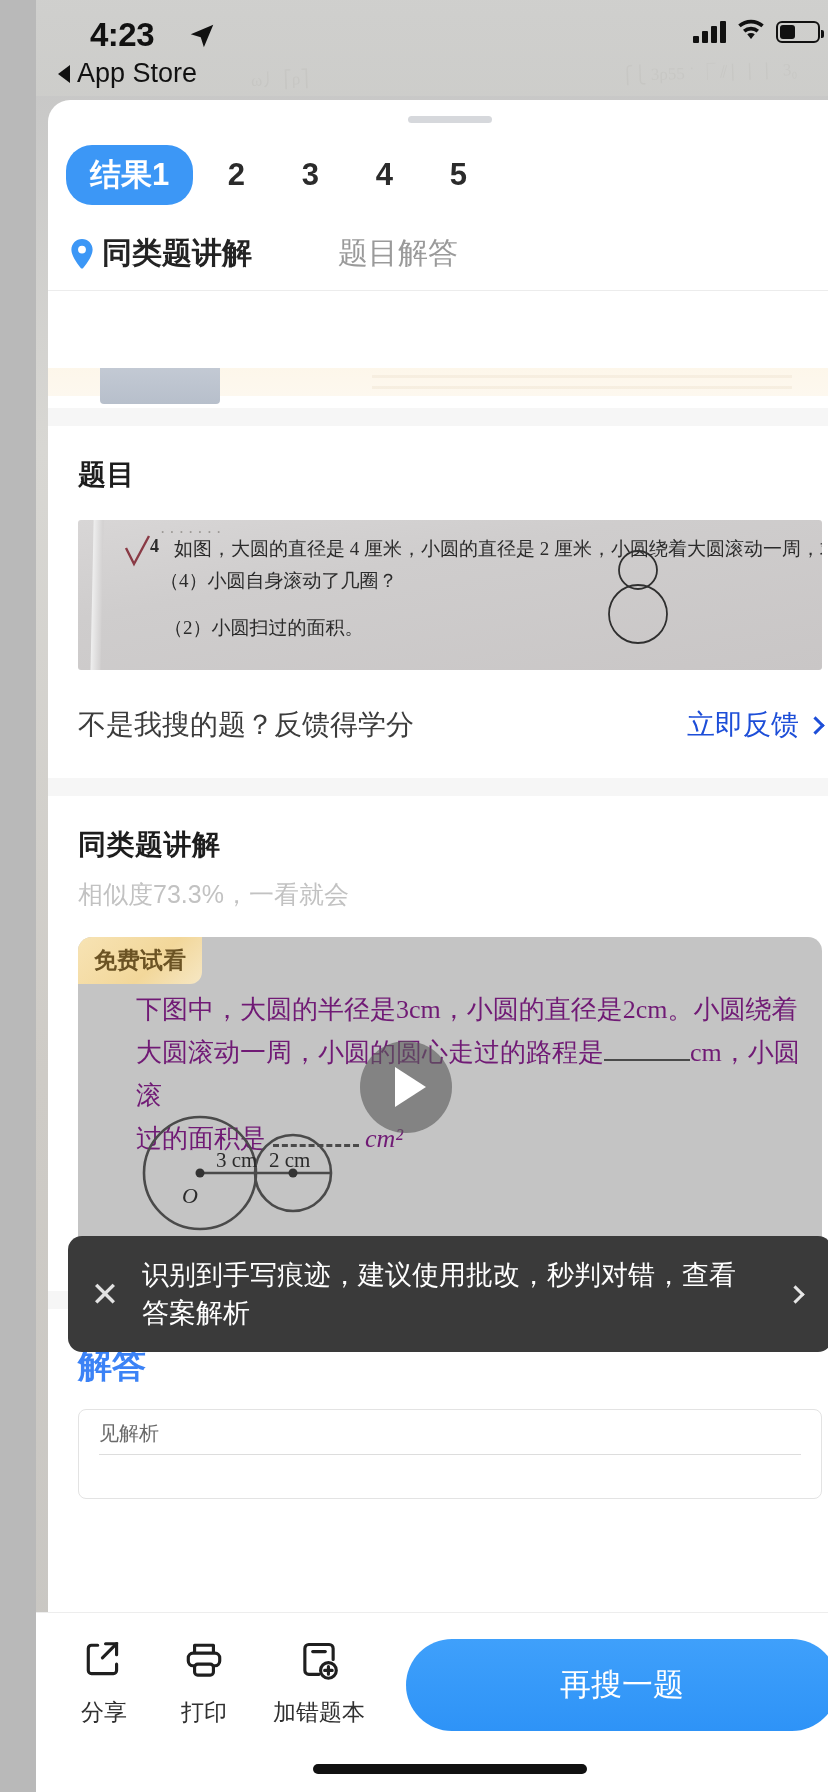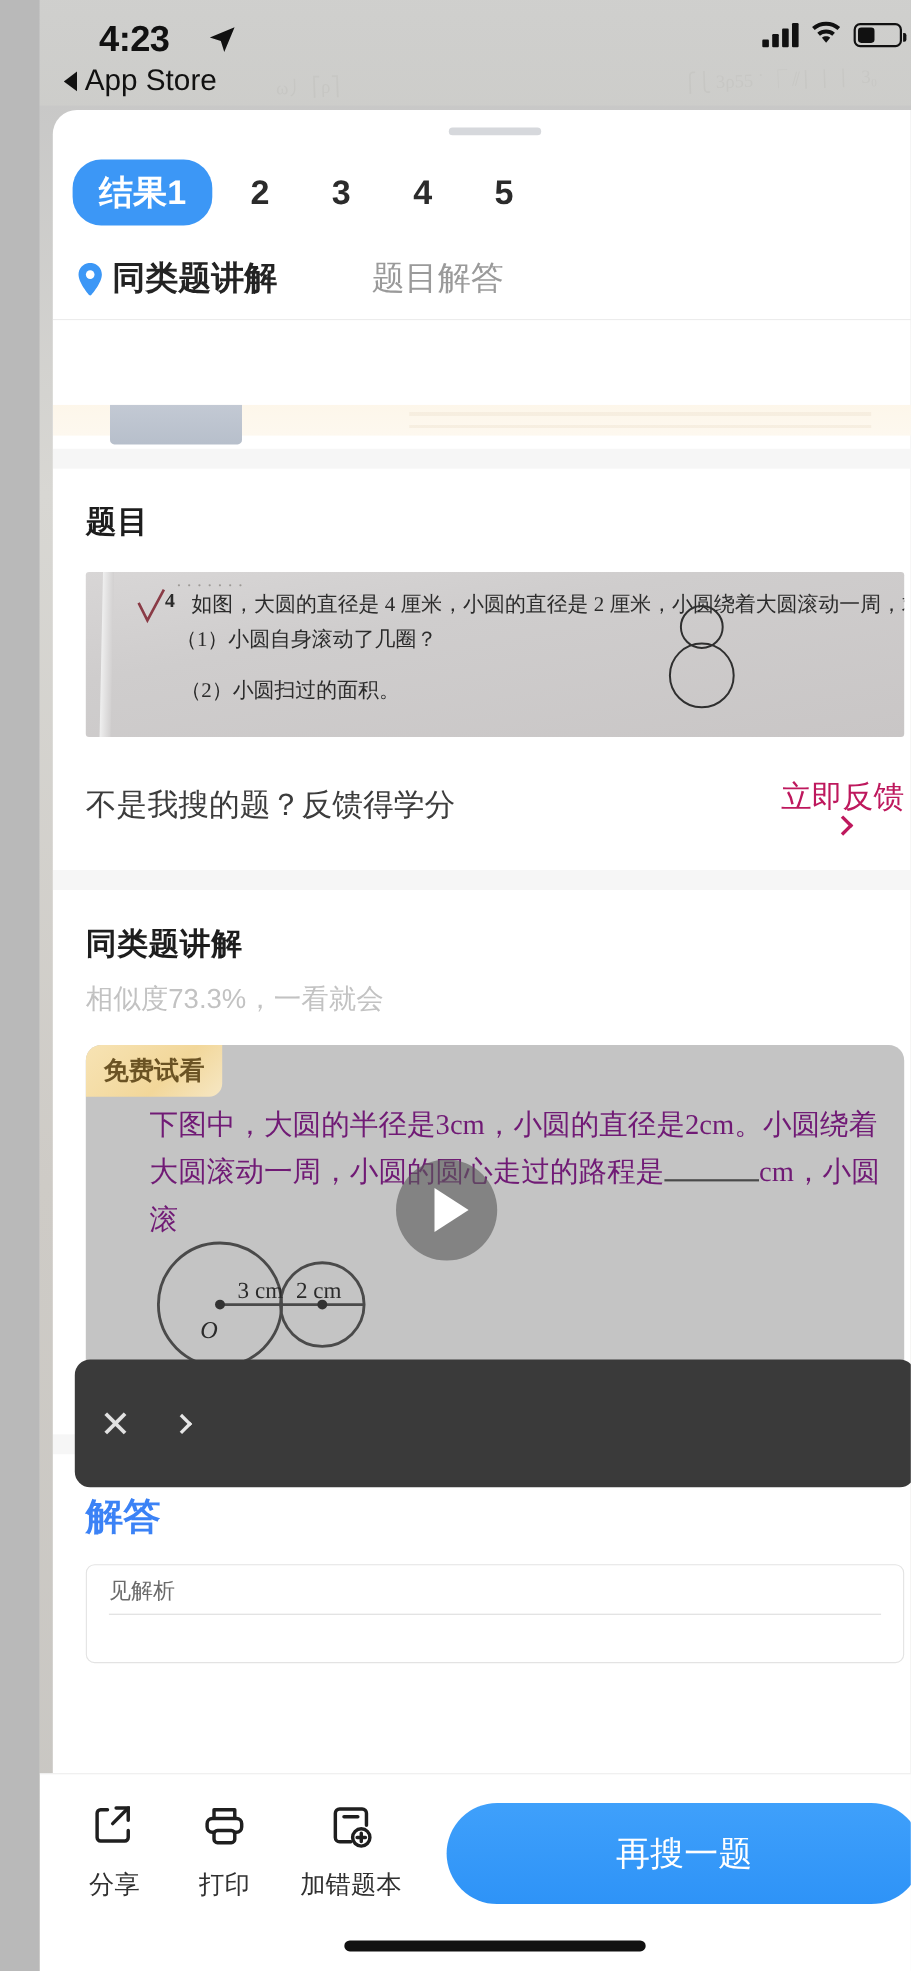--- a/index.html
+++ b/index.html
@@ -161,21 +161,21 @@
     position:absolute; left: 44px; top: 14px; width: 26px; height: 34px;
   }
   .q-circles { position: absolute; right: 146px; top: 28px; }
 
   
   .feedback-row {
     display:flex; align-items:center; justify-content: space-between;
     padding: 36px 30px 34px 30px;
   }
   .fb-text { font-size: 28px; color: #3c3c3c; }
-  .fb-link { font-size: 28px; color: #be185d; display:flex; align-items:center; flex-direction:column;}
+  .fb-link { font-size: 28px; color: #1d4ed8; display:flex; align-items:center; gap:10px;}
   .chev {
     width: 13px; height: 13px; border-right: 3px solid currentColor;
     border-top: 3px solid currentColor; transform: rotate(45deg);
   }
 
   .sub-note { font-size: 25px; color: #c2c2c2; padding: 14px 0 0 30px; }
 
   
   .video-card {
     margin: 26px 30px 0 30px; height: 320px;
@@ -335,21 +335,21 @@
       <div class="q-image">
         <div class="edge"></div>
         <div class="q-line ql-faint" style="left:82px;top:4px;font-size:16px;">· ·   ·  ·   ·  ·    ·</div>
         <div class="q-check">
           <svg width="30" height="40" viewBox="0 0 30 40">
               <path d="M4 14 L12 30 L27 2" stroke="#8a3b46" stroke-width="2.4" fill="none"></path>
             </svg>
         </div>
         <div class="q-line" style="left:72px;top:16px;font-size:18px;font-weight:700;">4</div>
         <div class="q-line" style="left:96px;top:16px;font-size:19px;">如图，大圆的直径是 4 厘米，小圆的直径是 2 厘米，小圆绕着大圆滚动一周，求：</div>
-        <div class="q-line" style="left:82px;top:48px;font-size:19px;">（1）小圆自身滚动了几圈？</div>
+        <div class="q-line" style="left:82px;top:48px;font-size:19px;">（4）小圆自身滚动了几圈？</div>
         <div class="q-line" style="left:86px;top:95px;font-size:19px;">（2）小圆扫过的面积。</div>
         <div class="q-circles">
           <svg width="84" height="100" viewBox="0 0 84 100">
             <circle cx="46" cy="22" r="19" stroke="#2f2f2f" stroke-width="1.8" fill="none"></circle>
             <circle cx="46" cy="66" r="29" stroke="#2f2f2f" stroke-width="1.8" fill="none"></circle>
           </svg>
         </div>
       </div>
 
       <div class="feedback-row">
@@ -364,20 +364,23 @@
 
       <h2 class="sect-title">同类题讲解</h2>
       <div class="sub-note">相似度73.3%，一看就会</div>
 
       <div class="video-card">
         <div class="free-badge">免费试看</div>
         <div class="vtext">
           <div>下图中，大圆的半径是3cm，小圆的直径是2cm。小圆绕着</div>
           <div>
             <span>大圆滚动一周，小圆的圆心走过的路程是</span><span class="blank-u"></span><span>cm，小圆滚</span>
+          </div>
+          <div>
+            <span>过的面积是</span>&nbsp;<span class="blank-d"></span>&nbsp;<span style="font-style:italic;">cm²</span>
           </div>
         </div>
 
         <div class="v-diagram">
           <svg width="230" height="130" viewBox="0 0 230 130">
             <circle cx="62" cy="66" r="56" stroke="#4a4a4a" stroke-width="2.6" fill="none"></circle>
             <circle cx="155" cy="66" r="38" stroke="#4a4a4a" stroke-width="2.6" fill="none"></circle>
             <line x1="62" y1="66" x2="193" y2="66" stroke="#4a4a4a" stroke-width="2.4"></line>
             <circle cx="62" cy="66" r="4.5" fill="#333"></circle>
             <circle cx="155" cy="66" r="4.5" fill="#333"></circle>
@@ -397,20 +400,21 @@
       <h2 class="ans-title">解答</h2>
       <div class="ans-box">
         <div class="lbl">见解析</div>
         <div class="rule"></div>
       </div>
     </div>
   </div>
 
   <div class="toast">
     <div class="toast-close">✕</div>
+    <div class="toast-msg">识别到手写痕迹，建议使用批改，秒判对错，查看答案解析</div>
     <div class="toast-chev">
       <span class="chev" style="border-color:#e6e6e6;"></span>
     </div>
   </div>
 
   <div class="bottombar">
     <div class="act">
       <span>
         <svg width="44" height="44" viewBox="0 0 28 28" fill="none" stroke="#1f1f1f" stroke-width="2" stroke-linecap="round">
           <path d="M10 4H6a2 2 0 0 0-2 2v14a2 2 0 0 0 2 2h14a2 2 0 0 0 2-2v-4"></path>

